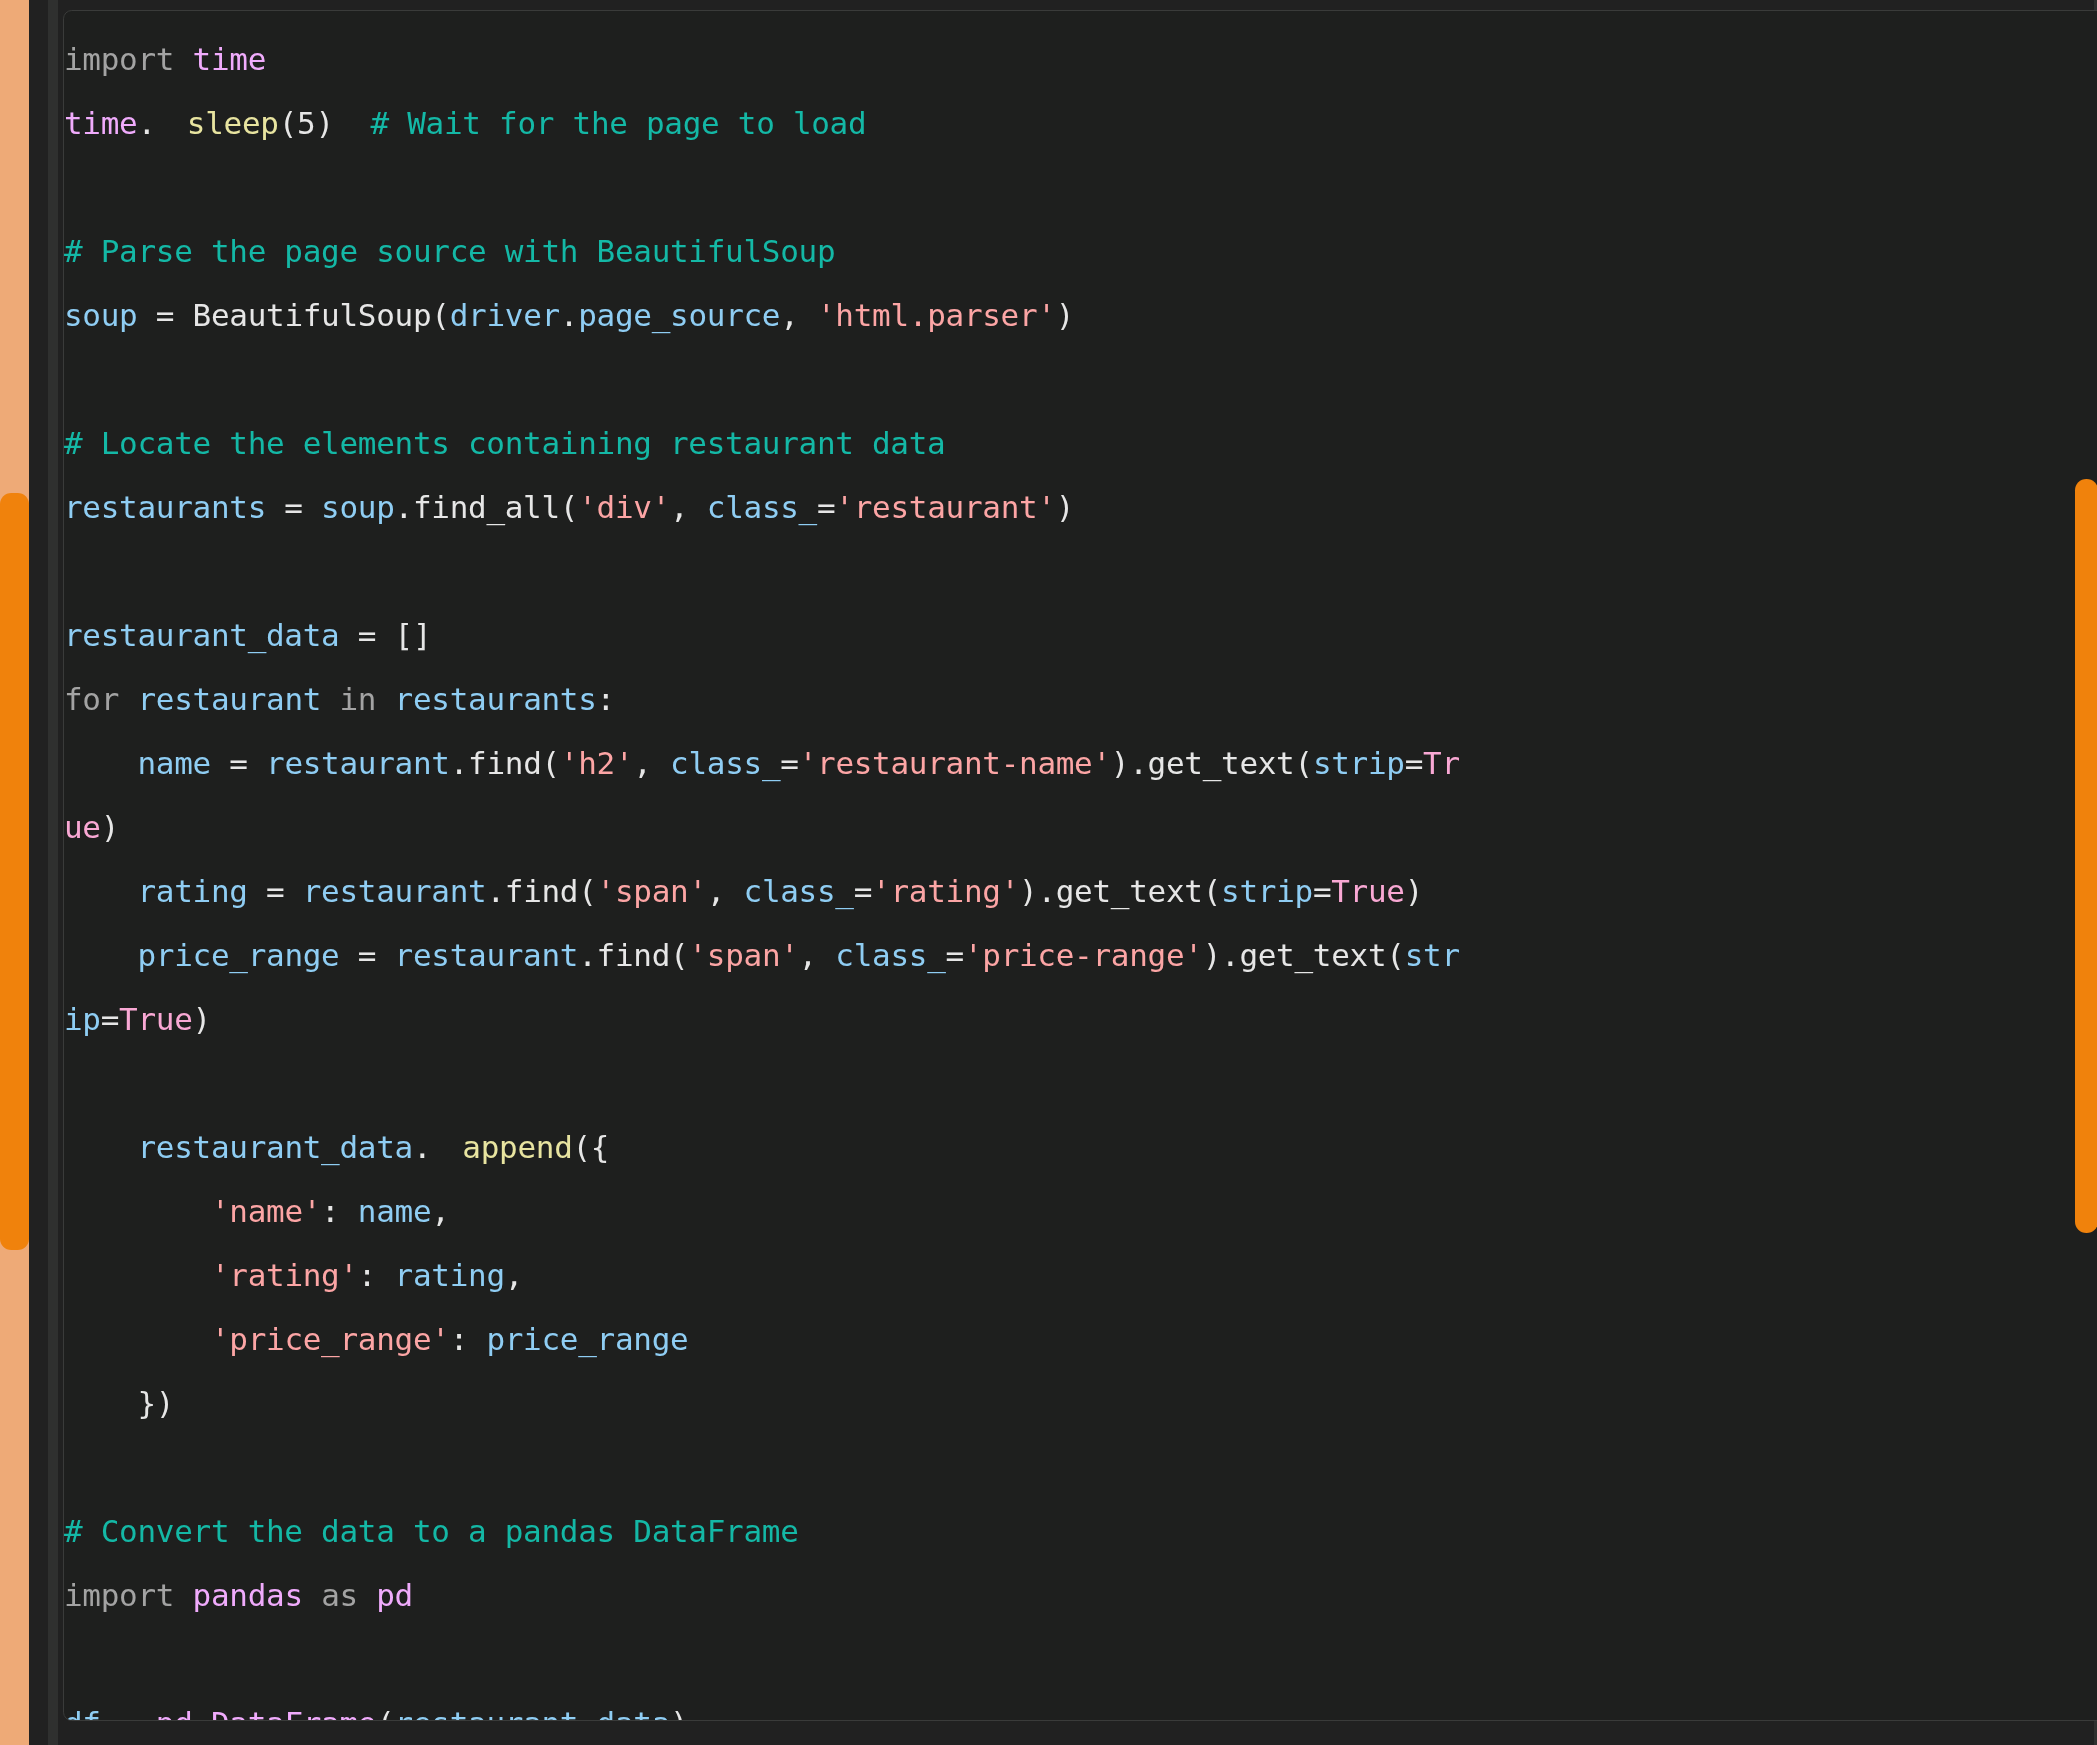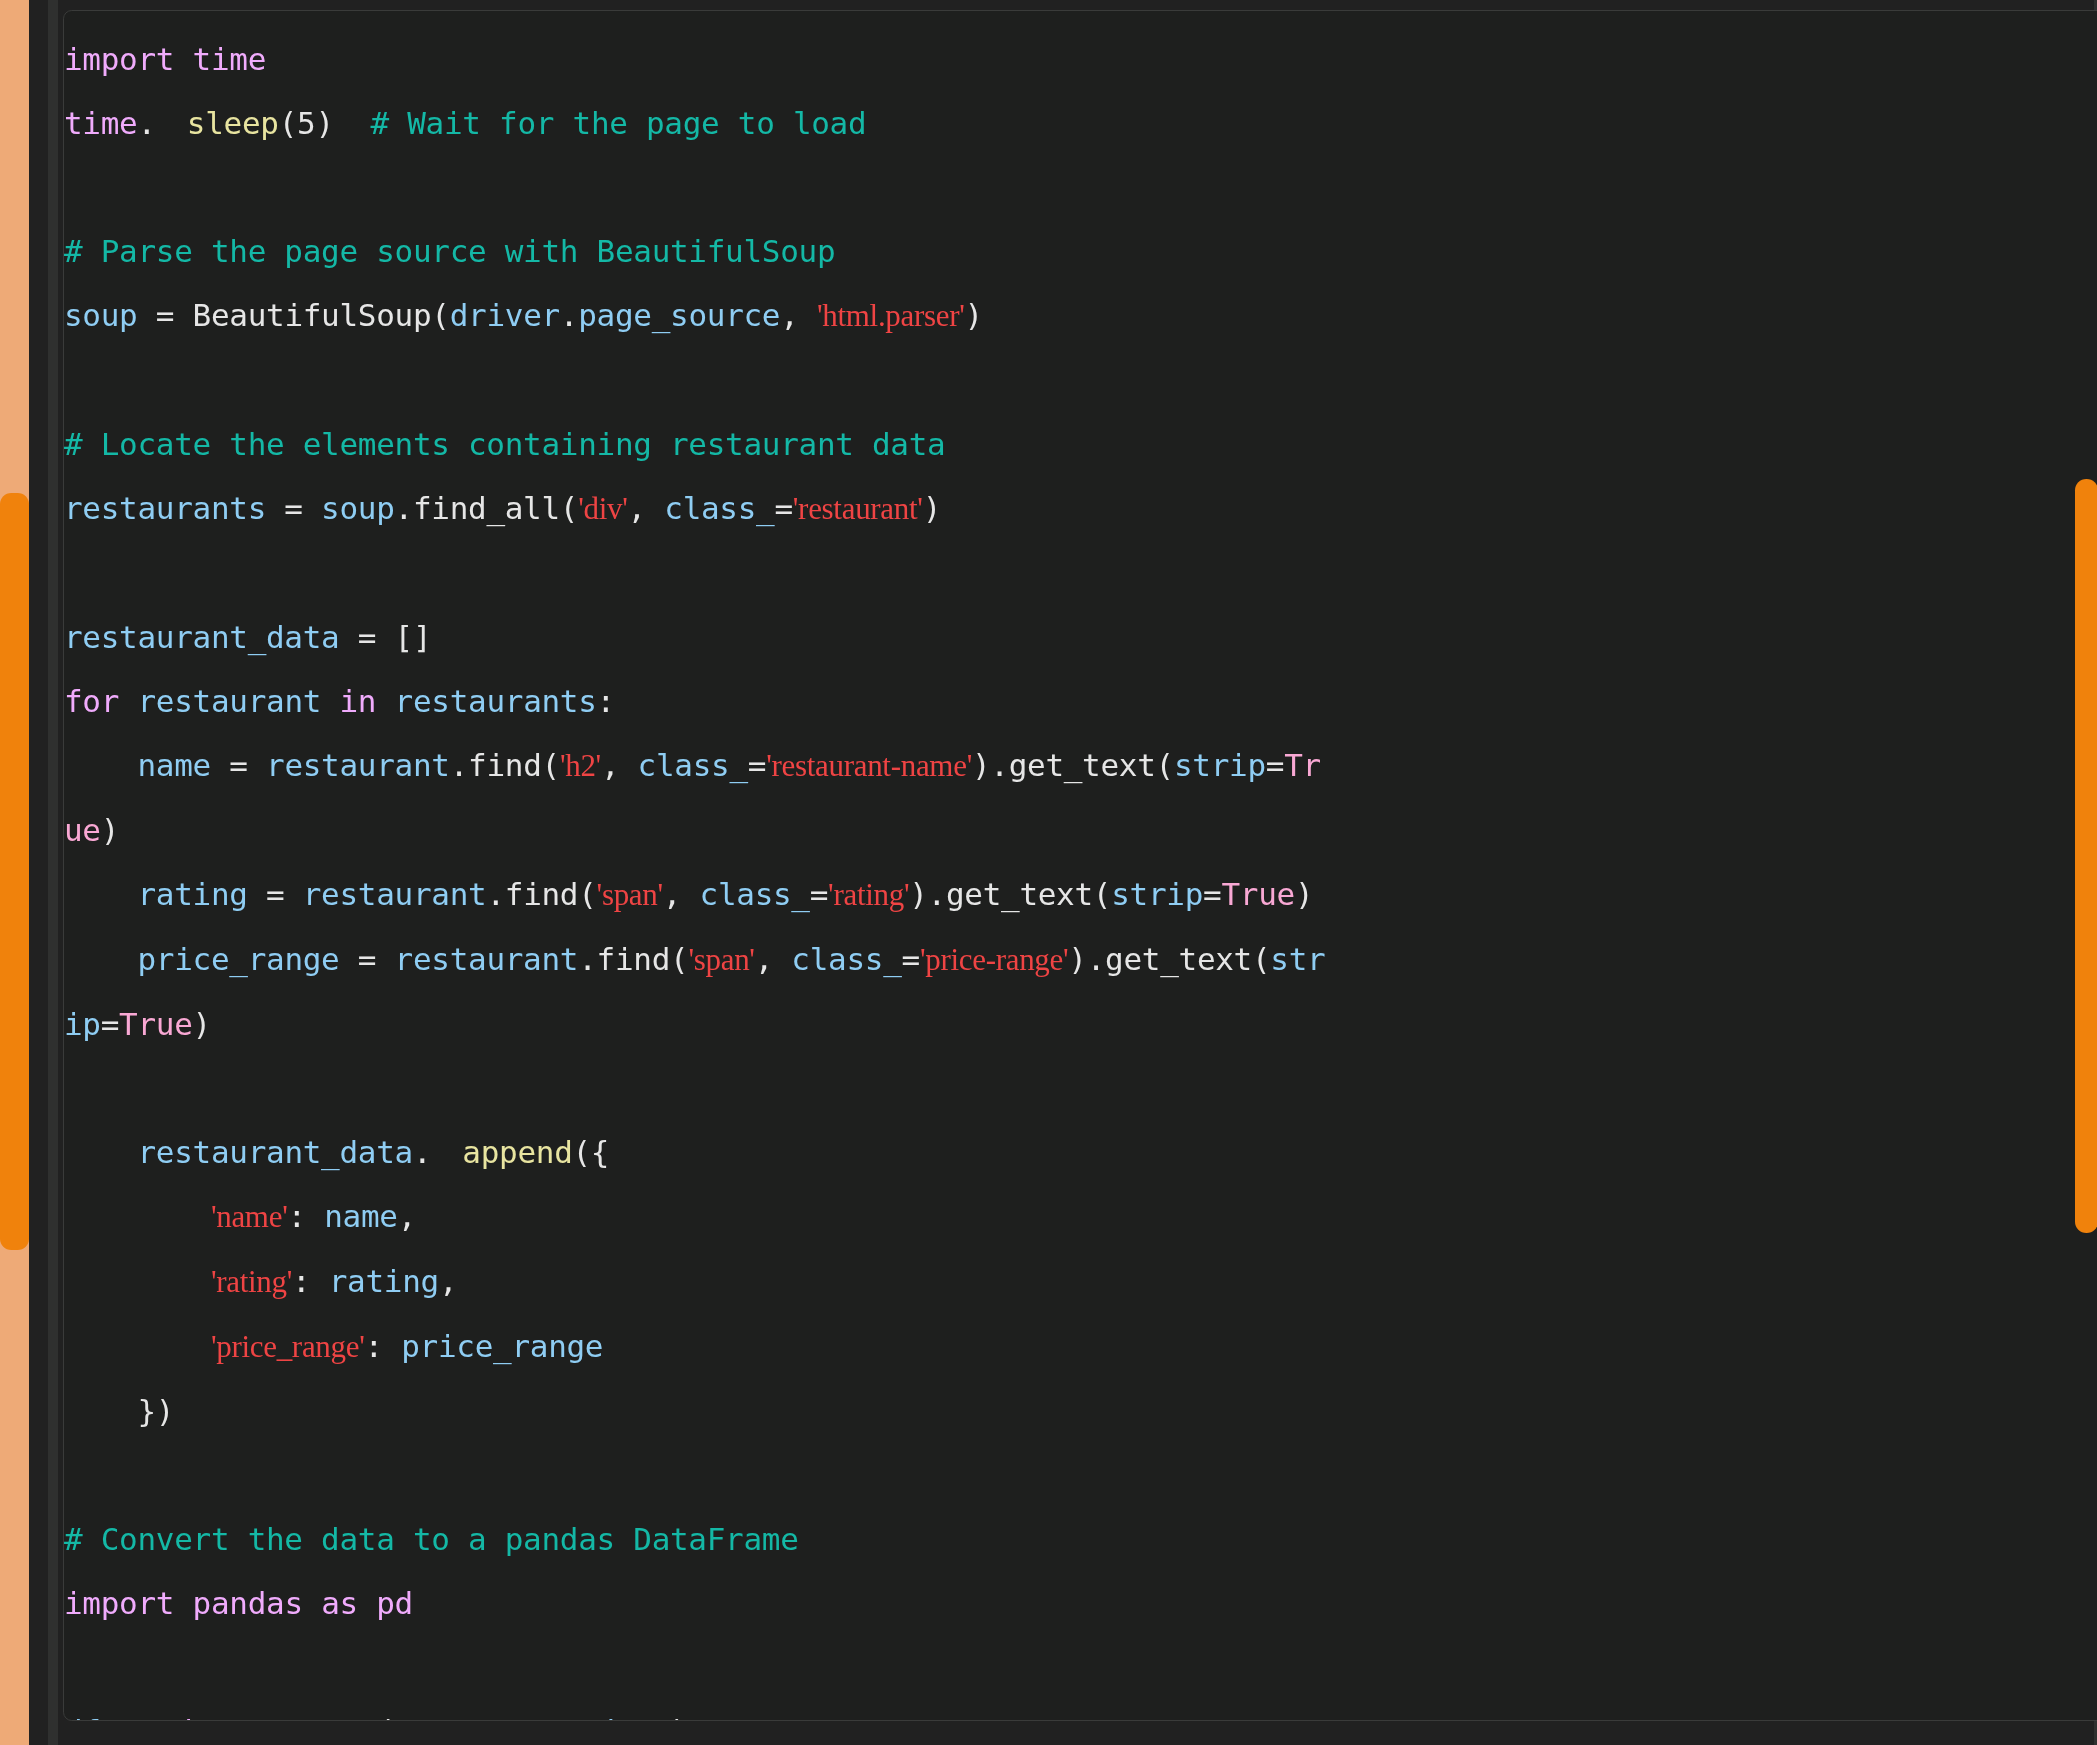--- a/index.html
+++ b/index.html
@@ -58,25 +58,25 @@
     font-family: "DejaVu Sans Mono", "Liberation Mono", monospace;
     font-size: 31px;
     line-height: 64px;
     letter-spacing: -0.3px;
     white-space: pre;
     color: #e6e6e6;
   }
   pre.code .ln { display: block; padding-left: 0; }
 
   
-  .kw   { color: #f0abfc; }        
+  .kw   { color: #a3a3a3; }        
   .mod  { color: #f0abfc; }        
   .var  { color: #8fcdf3; }        
   .fn   { color: #e8e4a0; margin-left: 31px; }        
-  .str  { color: #ef4444; font-family: Liberation Serif, serif; }        
+  .str  { color: #fca5a5; }        
   .cmt  { color: #14b8a6; }        
   .bool { color: #f9a8d4; }        
   .pun  { color: #e6e6e6; }        
 
   
   .scrollbar {
     position: absolute;
     background: #f0820c;
     border-radius: 11.3px;
   }

